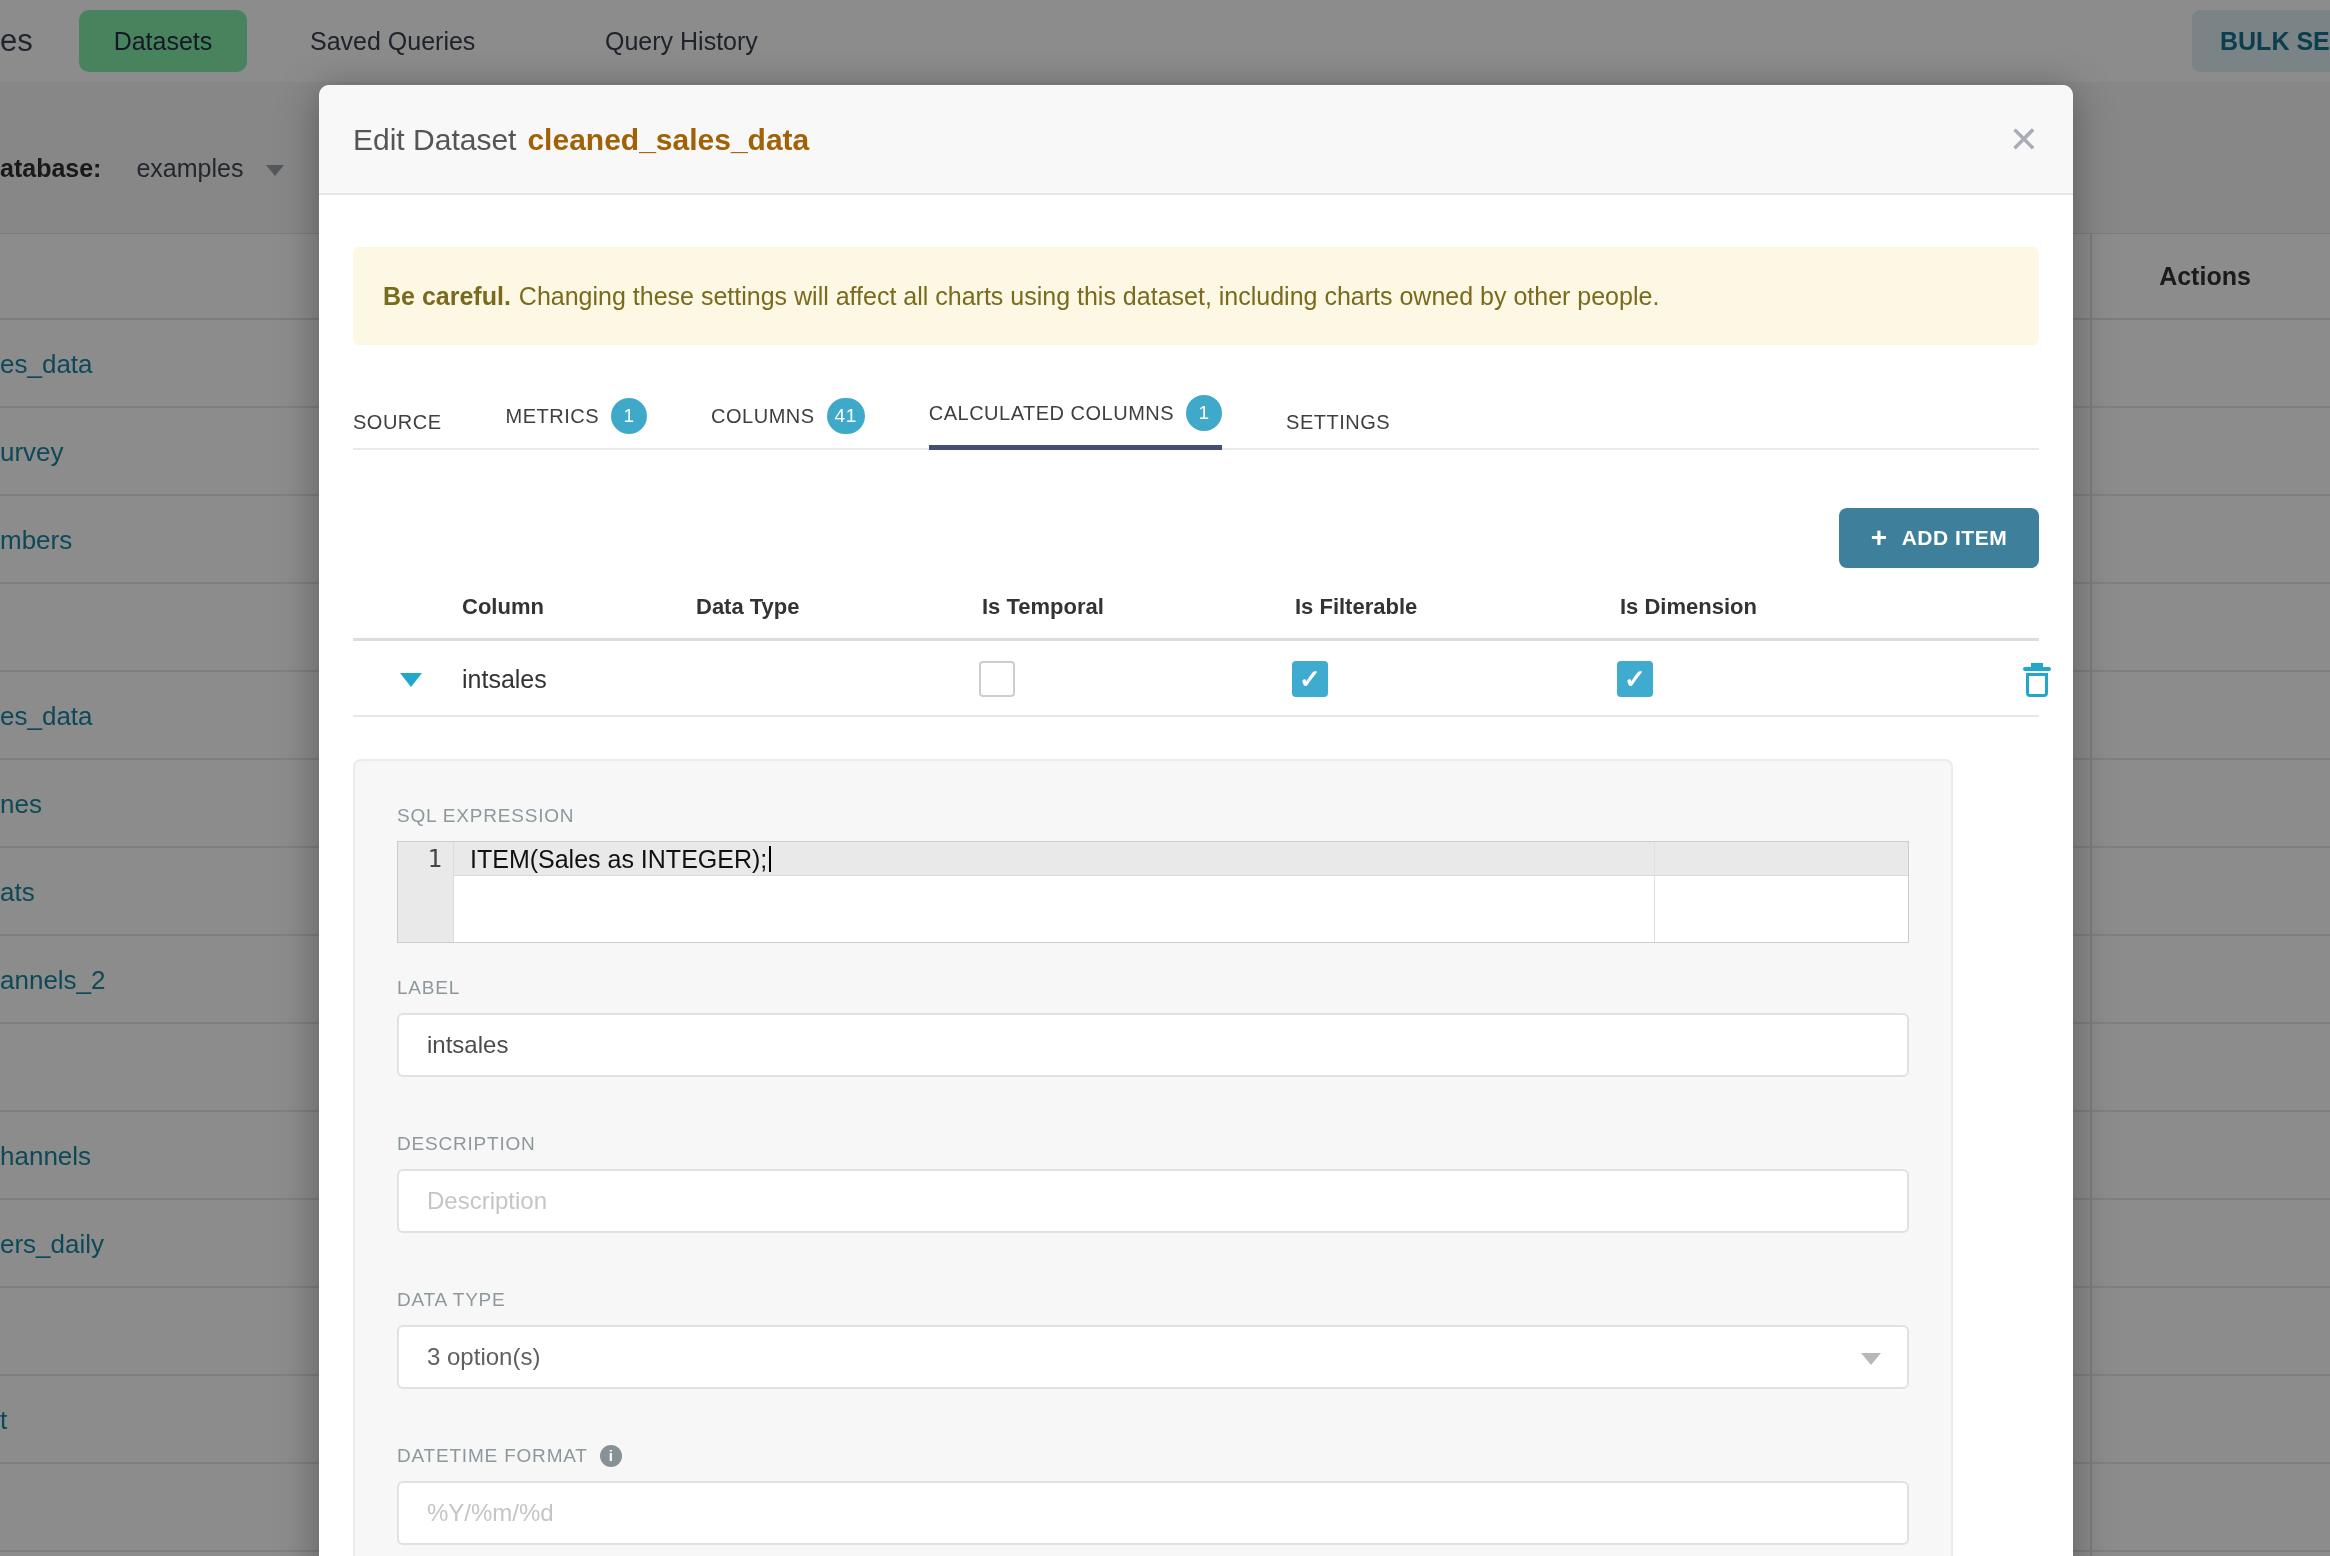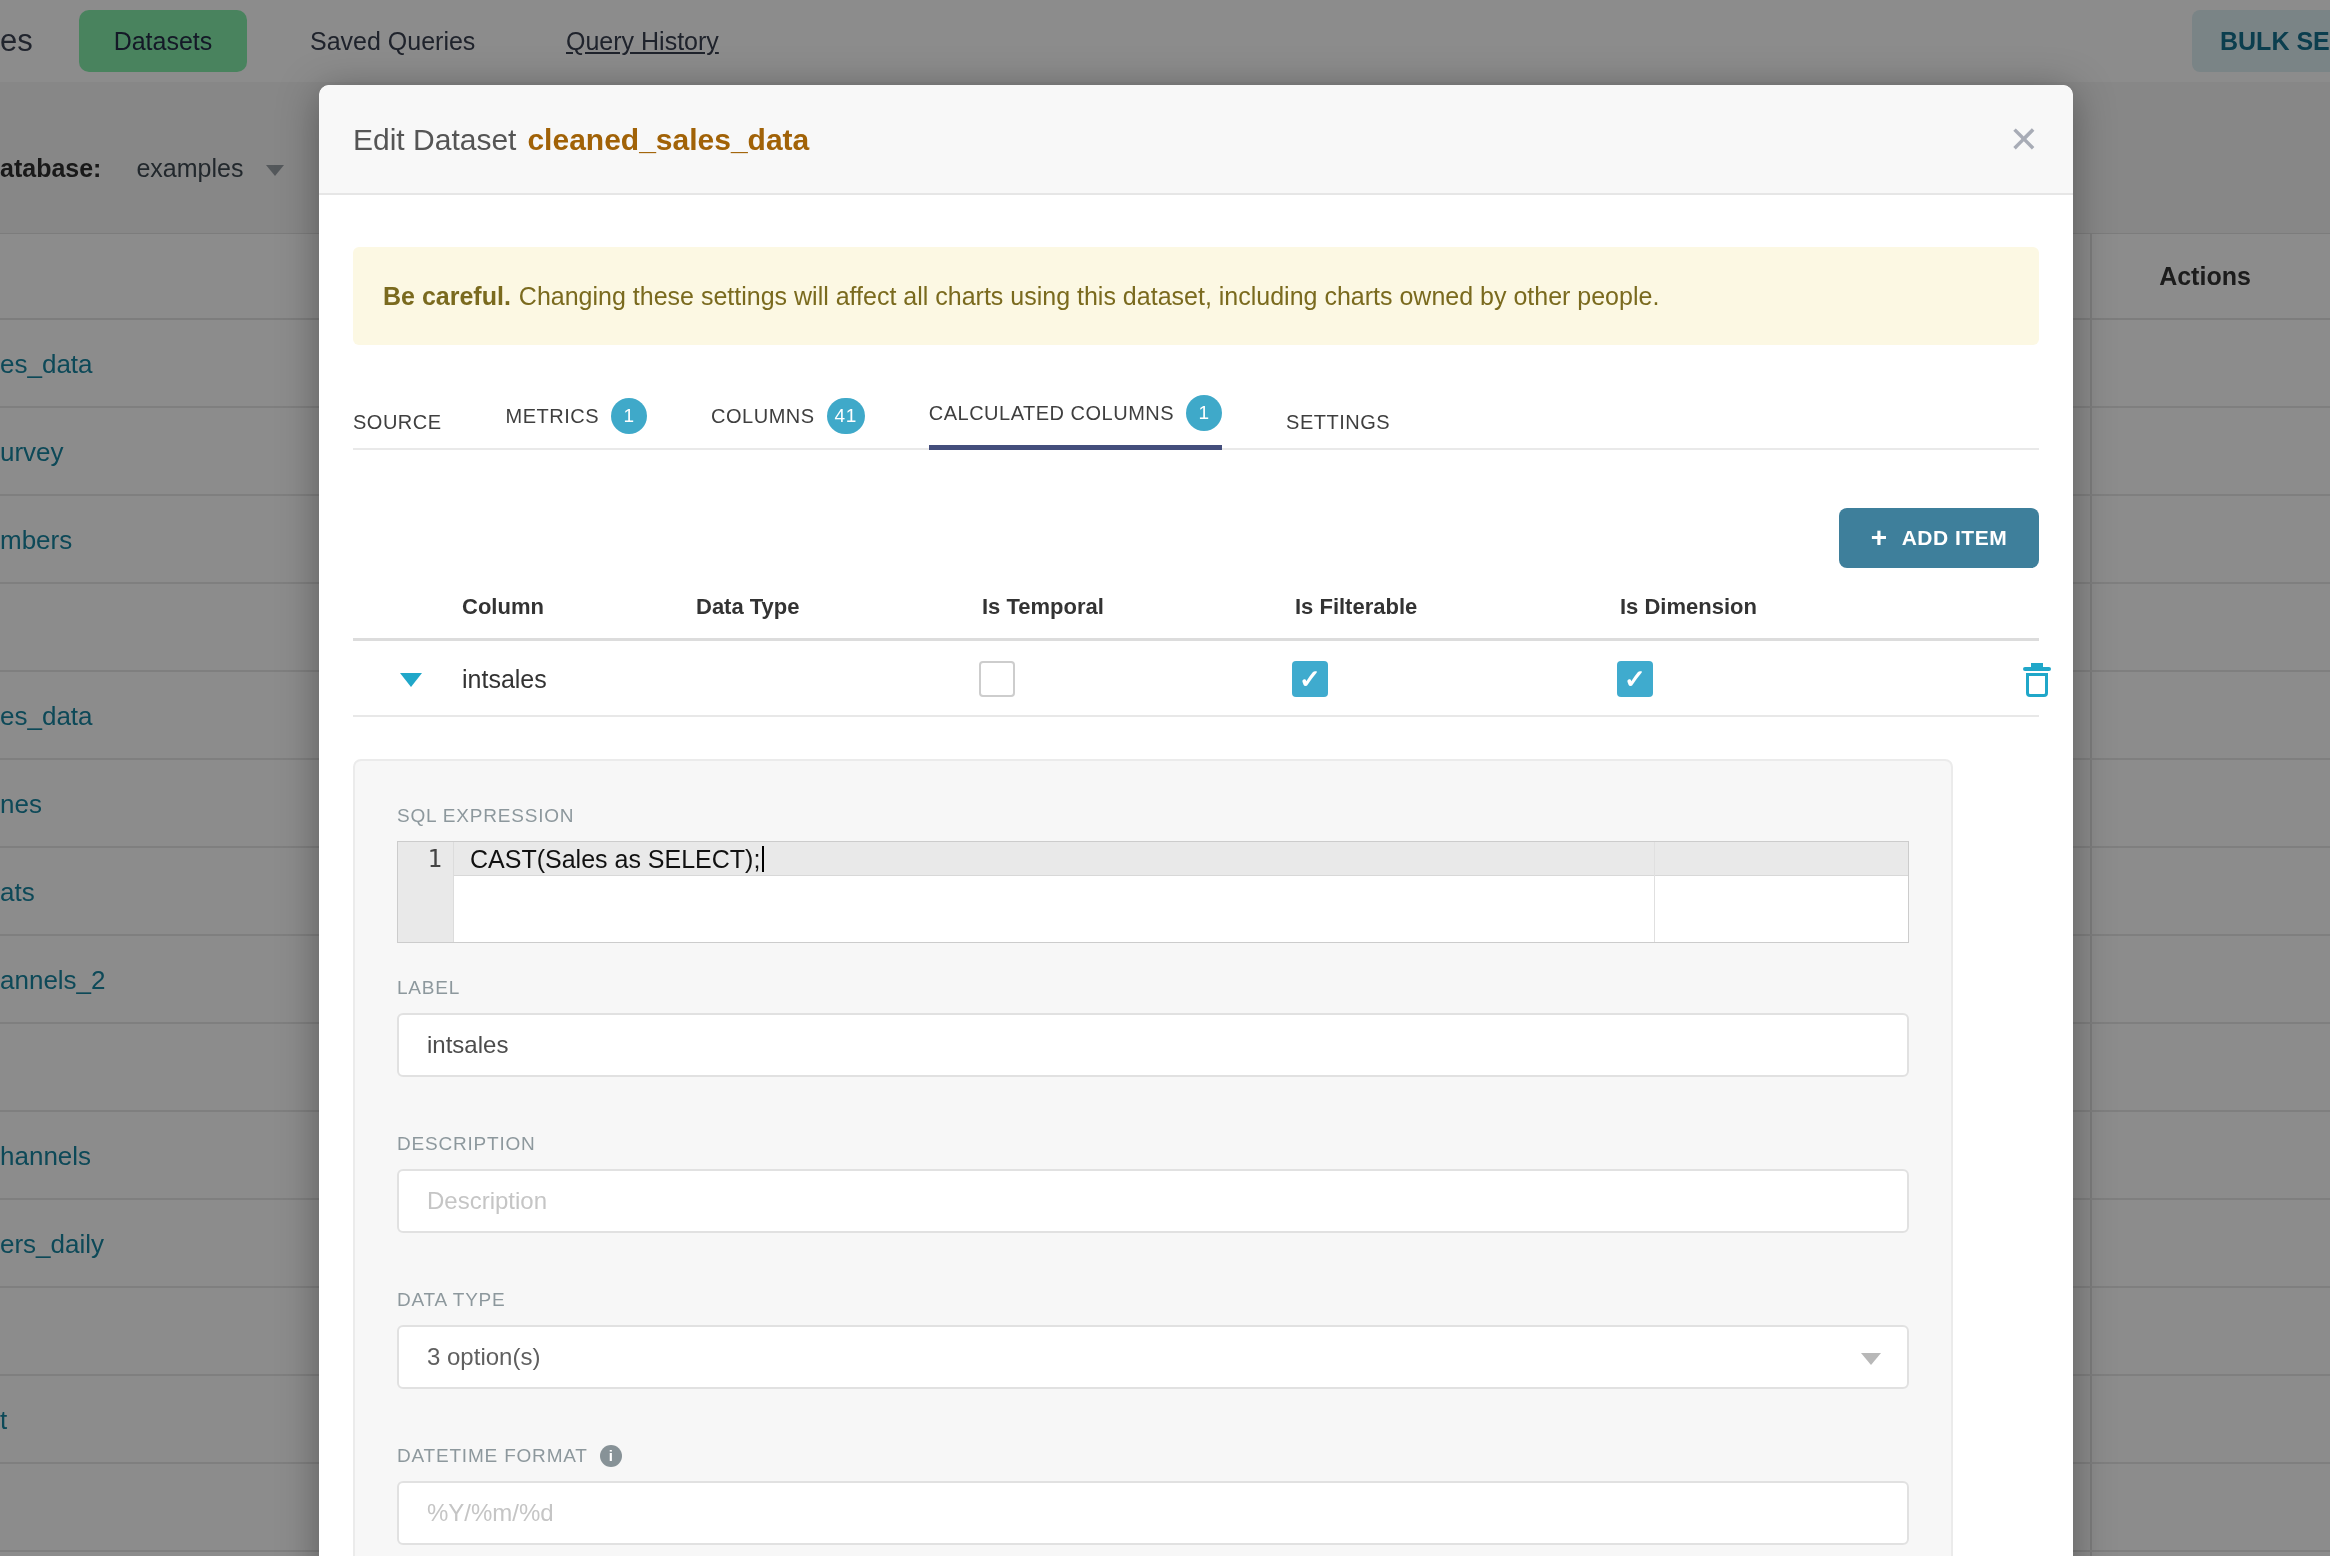--- a/index.html
+++ b/index.html
@@ -5,21 +5,21 @@
   html,body{margin:0;padding:0;background:#333;}
   *{box-sizing:border-box;font-family:"Liberation Sans",sans-serif;}
   #screen{position:relative;width:2330px;height:1556px;overflow:hidden;background:#f6f6f6;}
 
   
   .navbar{position:absolute;left:0;top:0;width:2330px;height:82px;background:#ffffff;}
   .nav-frag{position:absolute;left:0;top:0;height:82px;line-height:82px;font-size:31px;color:#3d4455;}
   .nav-pill{position:absolute;left:79px;top:10px;width:168px;height:62px;line-height:62px;text-align:center;
             background:#86efac;border-radius:10px;font-size:25px;color:#252e47;}
   .nav-item{position:absolute;top:0;height:82px;line-height:82px;font-size:25px;color:#3a4050;}
-  .nav-item.q1{left:310px;} .nav-item.q2{left:566px;text-decoration:underline;}
+  .nav-item.q1{left:310px;} .nav-item.q2{left:605px;}
   .bulk-btn{position:absolute;left:2192px;top:10px;width:220px;height:62px;line-height:62px;
             background:#dff0f5;border-radius:8px;color:#15718f;font-weight:bold;font-size:25px;
             padding-left:28px;white-space:nowrap;}
   .db-row{position:absolute;left:0;top:150px;height:36px;line-height:36px;font-size:25px;color:#333;}
   .db-row b{font-weight:bold;color:#2f2f2f;}
   .db-row .db-val{margin-left:28px;color:#3f4a52;}
   .db-caret{display:inline-block;margin-left:16px;width:0;height:0;border-left:9px solid transparent;
             border-right:9px solid transparent;border-top:11px solid #9aa0a6;vertical-align:middle;}
   .list-card{position:absolute;left:0;top:233px;width:2330px;height:1323px;background:#ffffff;border-top:1px solid #e2e2e2;}
   .card-vline{position:absolute;left:2090px;top:0;width:2px;height:1323px;background:#e4e4e4;}
@@ -196,21 +196,21 @@
           </span>
       </div>
 
       <div class="panel">
         <div class="sec-label">SQL EXPRESSION</div>
         <div class="editor">
           <div class="active-line"></div>
           <div class="gutter"></div>
           <div class="lineno">1</div>
           <div class="print-margin"></div>
-          <div class="code"><span>CAST(Sales as SELECT);</span><span class="cursor"></span></div>
+          <div class="code"><span>ITEM(Sales as INTEGER);</span><span class="cursor"></span></div>
         </div>
 
         <div class="field-label first">
             <span class="sec-label">LABEL</span>
           </div>
         <input class="text-input" value="intsales" style="">
 
         <div class="field-label">
             <span class="sec-label">DESCRIPTION</span>
           </div>

